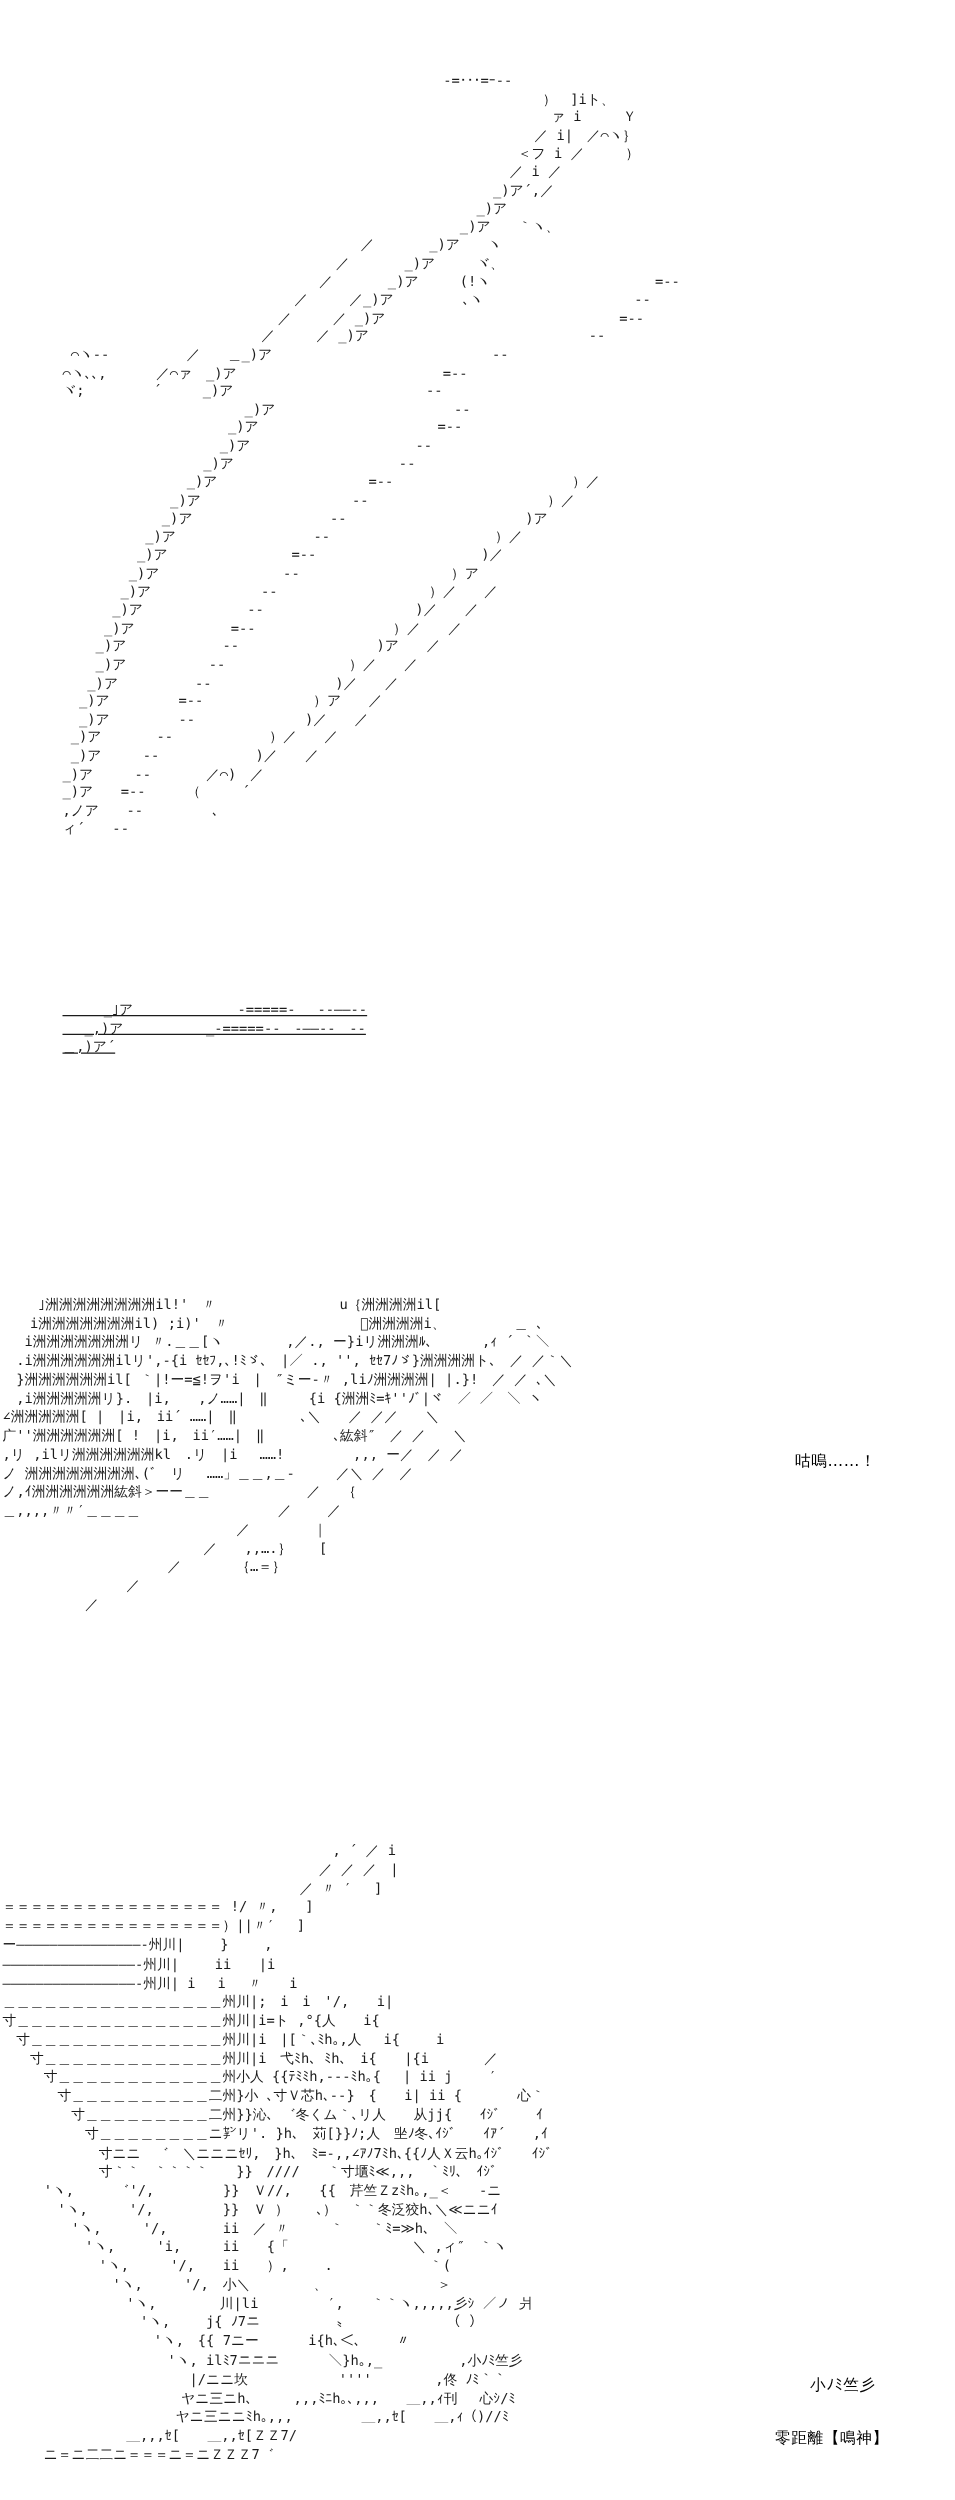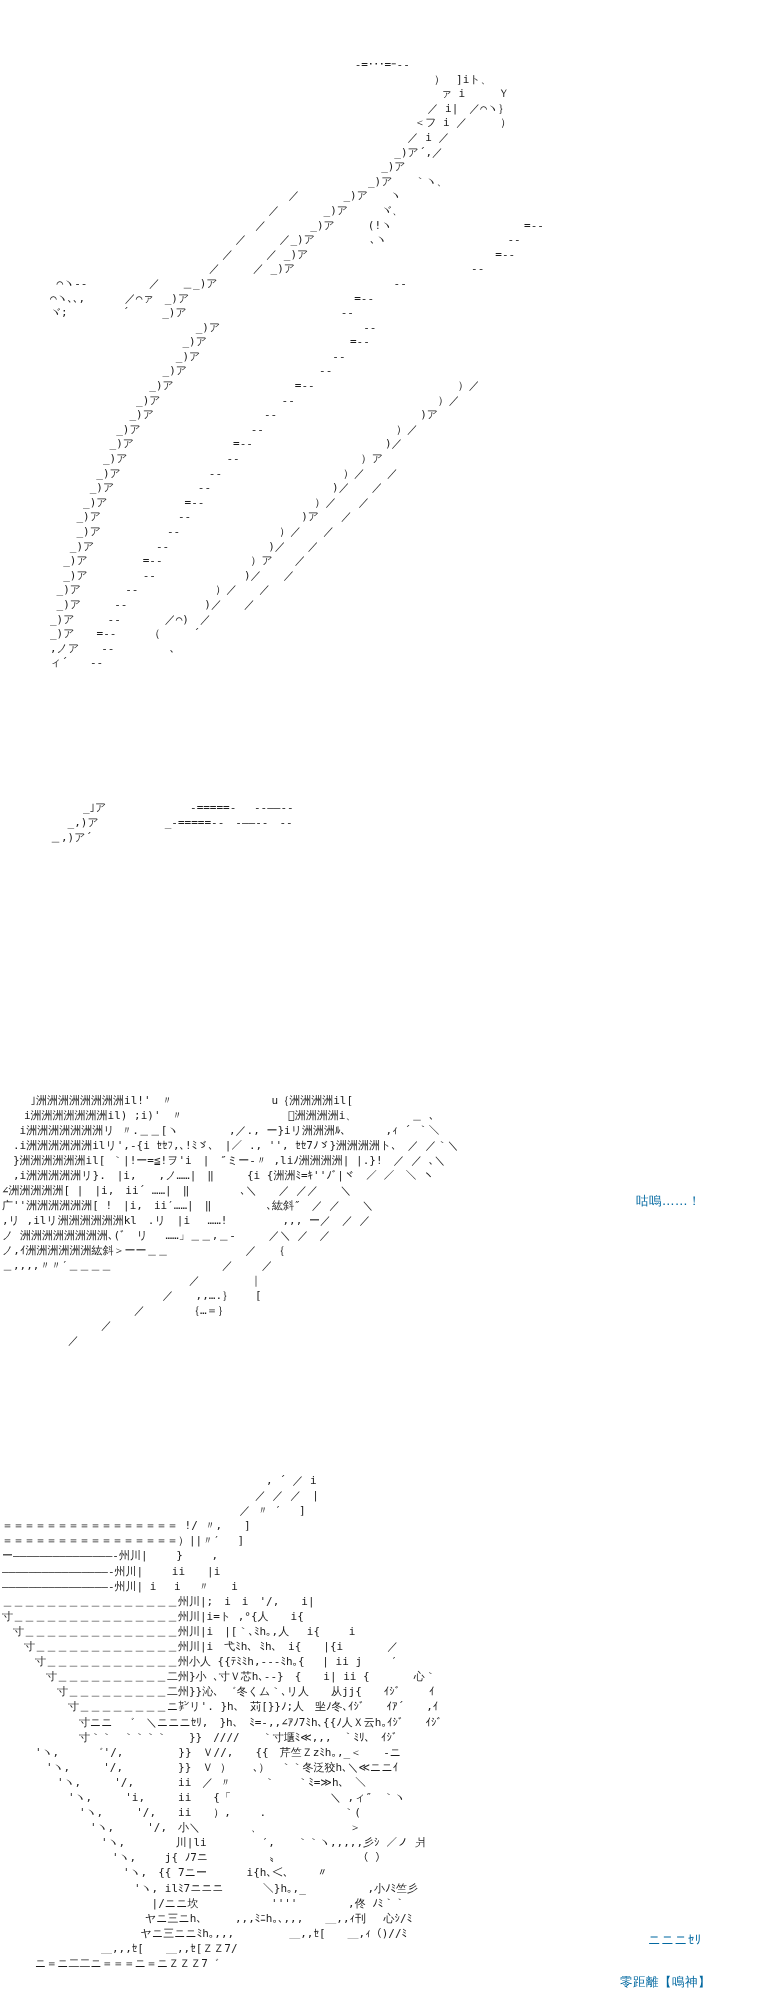--- a/index.html
+++ b/index.html
@@ -10,29 +10,28 @@
   }
   .aa{
     position:absolute;margin:0;
     white-space:pre;
     font-family:"DejaVu Sans Mono","DejaVu Sans",monospace;
     color:#1b1b1b;
     font-size:11px;
     letter-spacing:0;
   }
   #top-art{left:50px;top:58px;line-height:14.6px;}
-  #top-art-tail{left:50px;top:800px;line-height:15px;}
-  #middle-art{left:2px;top:1093px;line-height:15px;}
+  #top-art-tail{left:50px;top:800px;line-height:15px;text-decoration:underline;}
+  #middle-art{left:2px;top:1036px;line-height:15px;}
   #bottom-art{left:2px;top:1473px;line-height:15.1px;}
   .dialogue{
     position:absolute;
     font-family:"DejaVu Sans","Liberation Sans",sans-serif;
-    font-size:12.5px;color:#0369a1;letter-spacing:0.5px;
+    font-size:12.5px;color:#000000;letter-spacing:0.5px;
     white-space:nowrap;
-    margin-top:32px;
   }
   #dlg-middle{left:636px;top:1161px;}
   #dlg-bottom1{left:648px;top:1900px;}
   #dlg-bottom2{left:620px;top:1942px;}
 </style>
 </head>
 <body>
 
 <pre id="top-art" class="aa">                                              -=･･･=ｰ--
                                                           ）　]iト、
@@ -128,15 +127,15 @@
 　　　　　　　　　'ヽ,　　　　 川|li　　　　　′,　　｀｀ヽ,,,,,彡ｼ ／ノ 爿
 　　　　　　　　　　'ヽ,　　 j{ ﾉ7ニ　　　　　 〟　　　　　　　（ ）
 　　　　　　　　　　　'ヽ,　{{ 7ニー　　　 i{h､＜､　　 〃
 　　　　　　　　　　　　'ヽ, ilﾐ7ニニニ　　　 ＼}h｡,_　　　　　 ,小ﾉﾐ竺彡
 　　　　　　　　　　　　　 |/ニニ坎　　　　　　 ''''　　　　 ,佟 ﾉﾐ｀｀
 　　　　　　　　　　　　　ヤニ三ニh､　　　,,,ﾐﾆh｡､,,,　　＿,,ｨ刊　 心ｼ/ﾐ
 　　　　　　　　　　　　 ヤニ三ニニﾐh｡,,,　　　　　＿,,ｾ[　　＿,ｨ（)//ﾐ
 　　　　　　　　　＿,,,ｾ[　　＿,,ｾ[ＺＺ7/
 　　　ニ＝ニ二二ニ＝＝＝ニ＝ニＺＺＺ7゛</pre>
 
-<div id="dlg-bottom1" class="dialogue">ニニニｾﾘ</div>
+<div id="dlg-bottom1" class="dialogue">小ﾉﾐ竺彡</div>
 
 <div id="dlg-bottom2" class="dialogue">零距離【鳴神】</div>
 
 </body></html>

